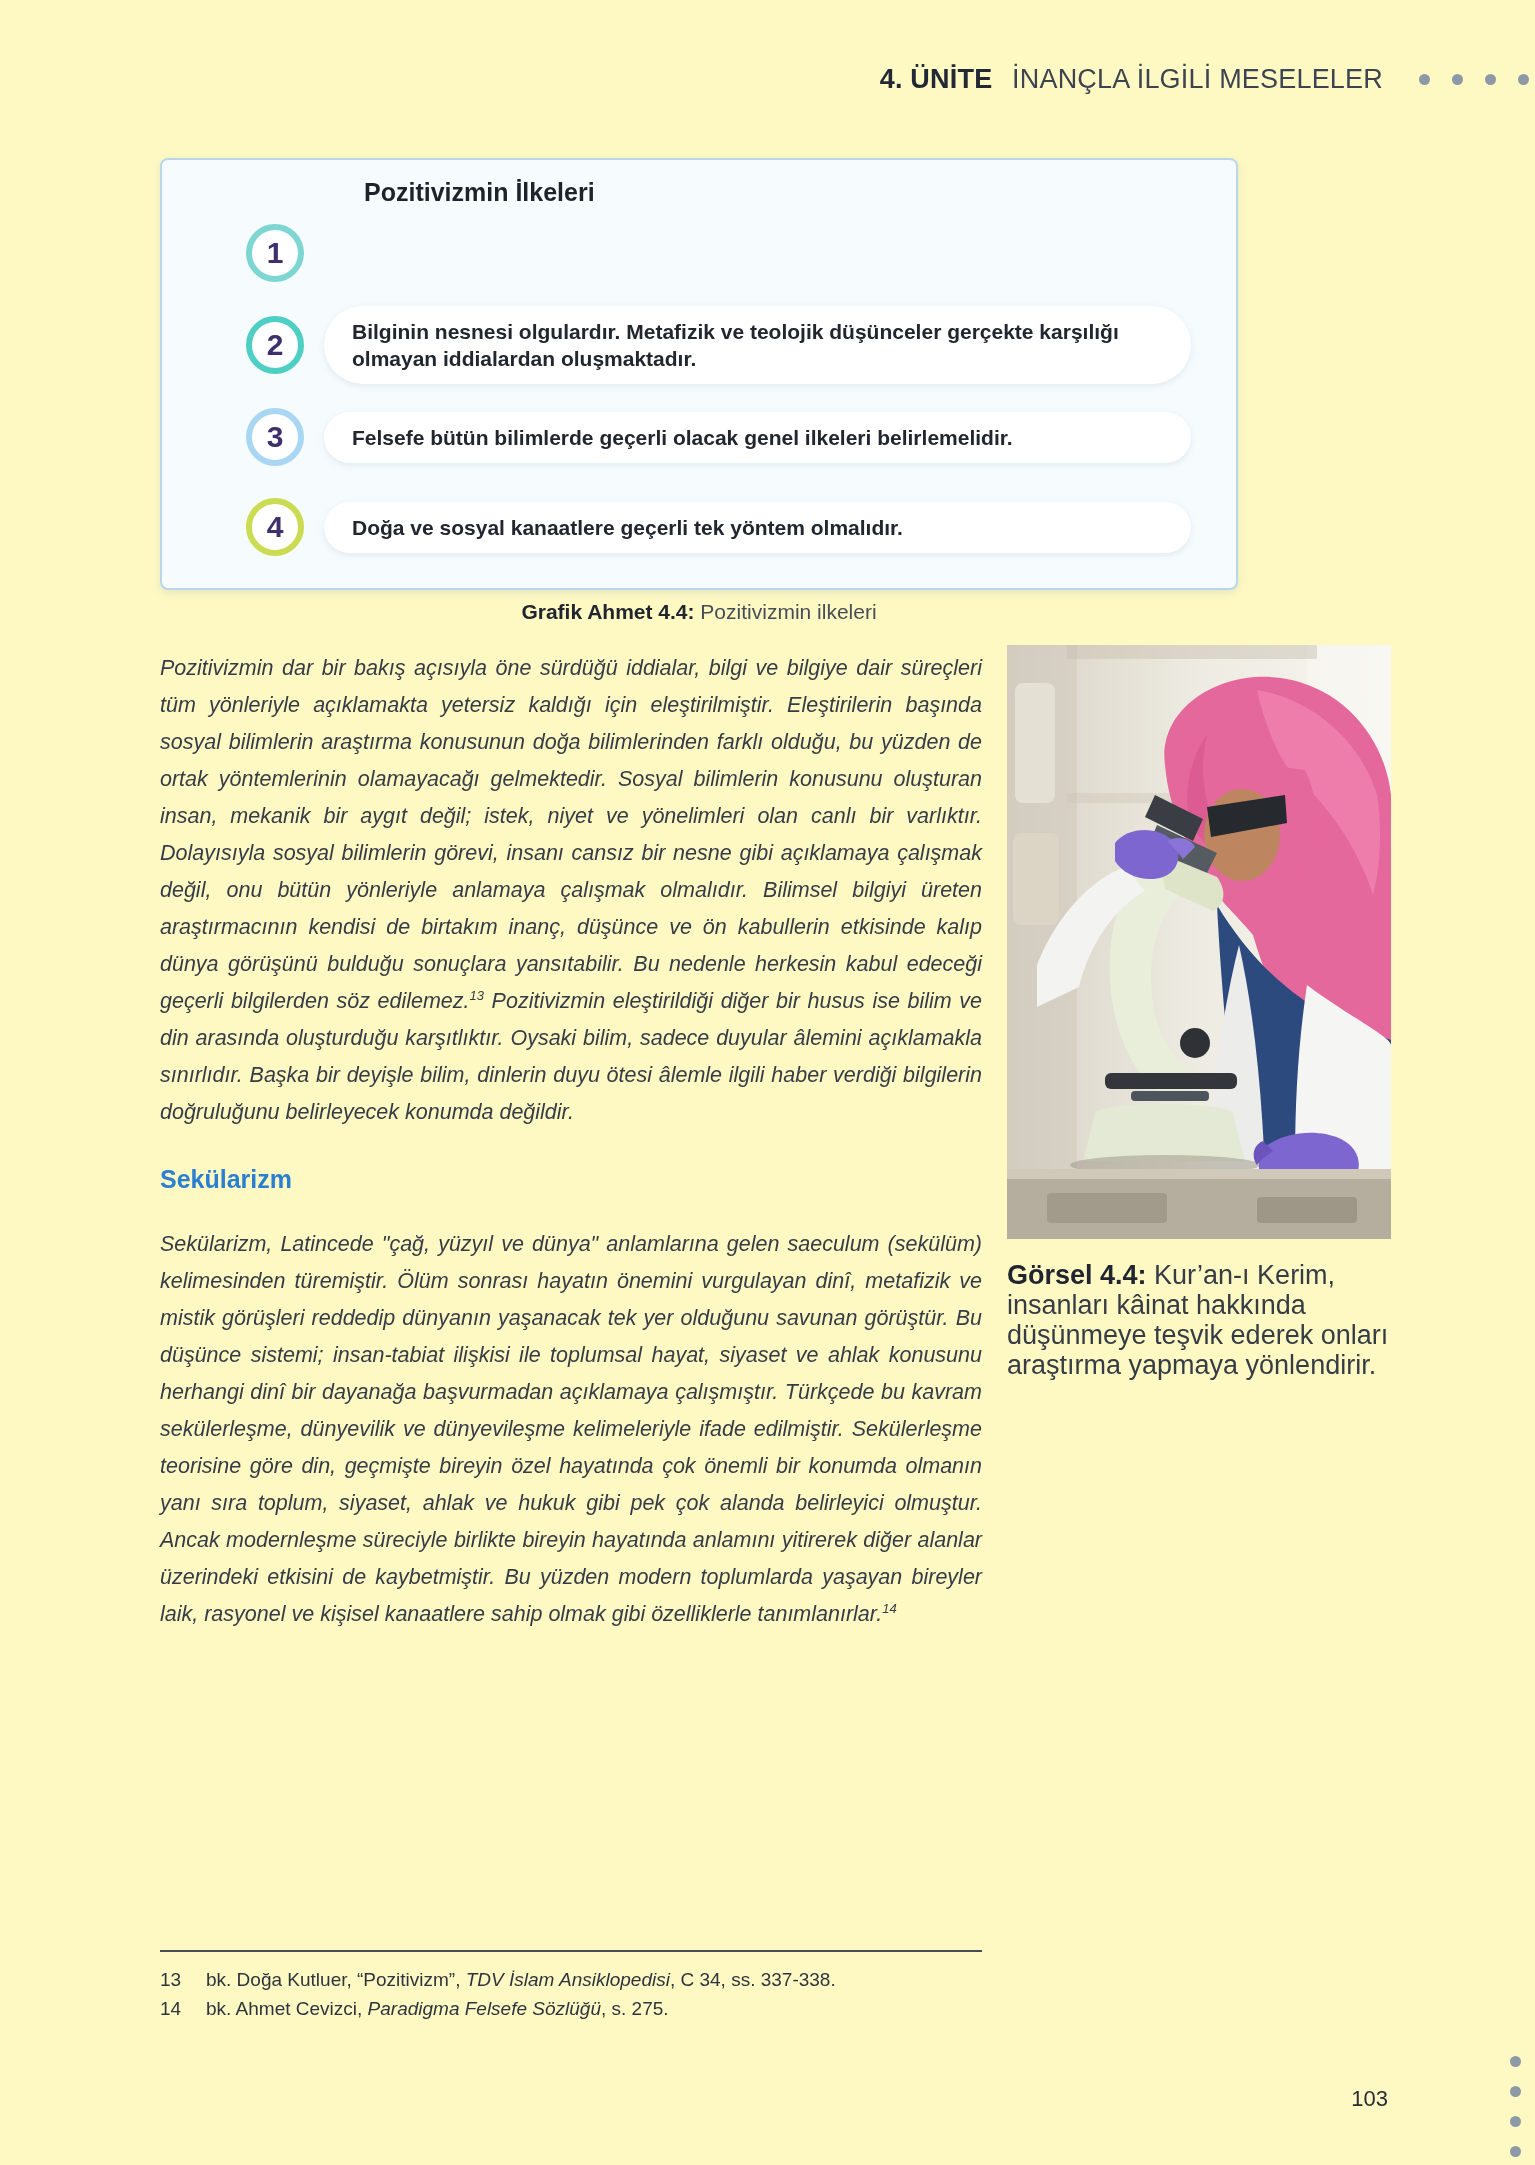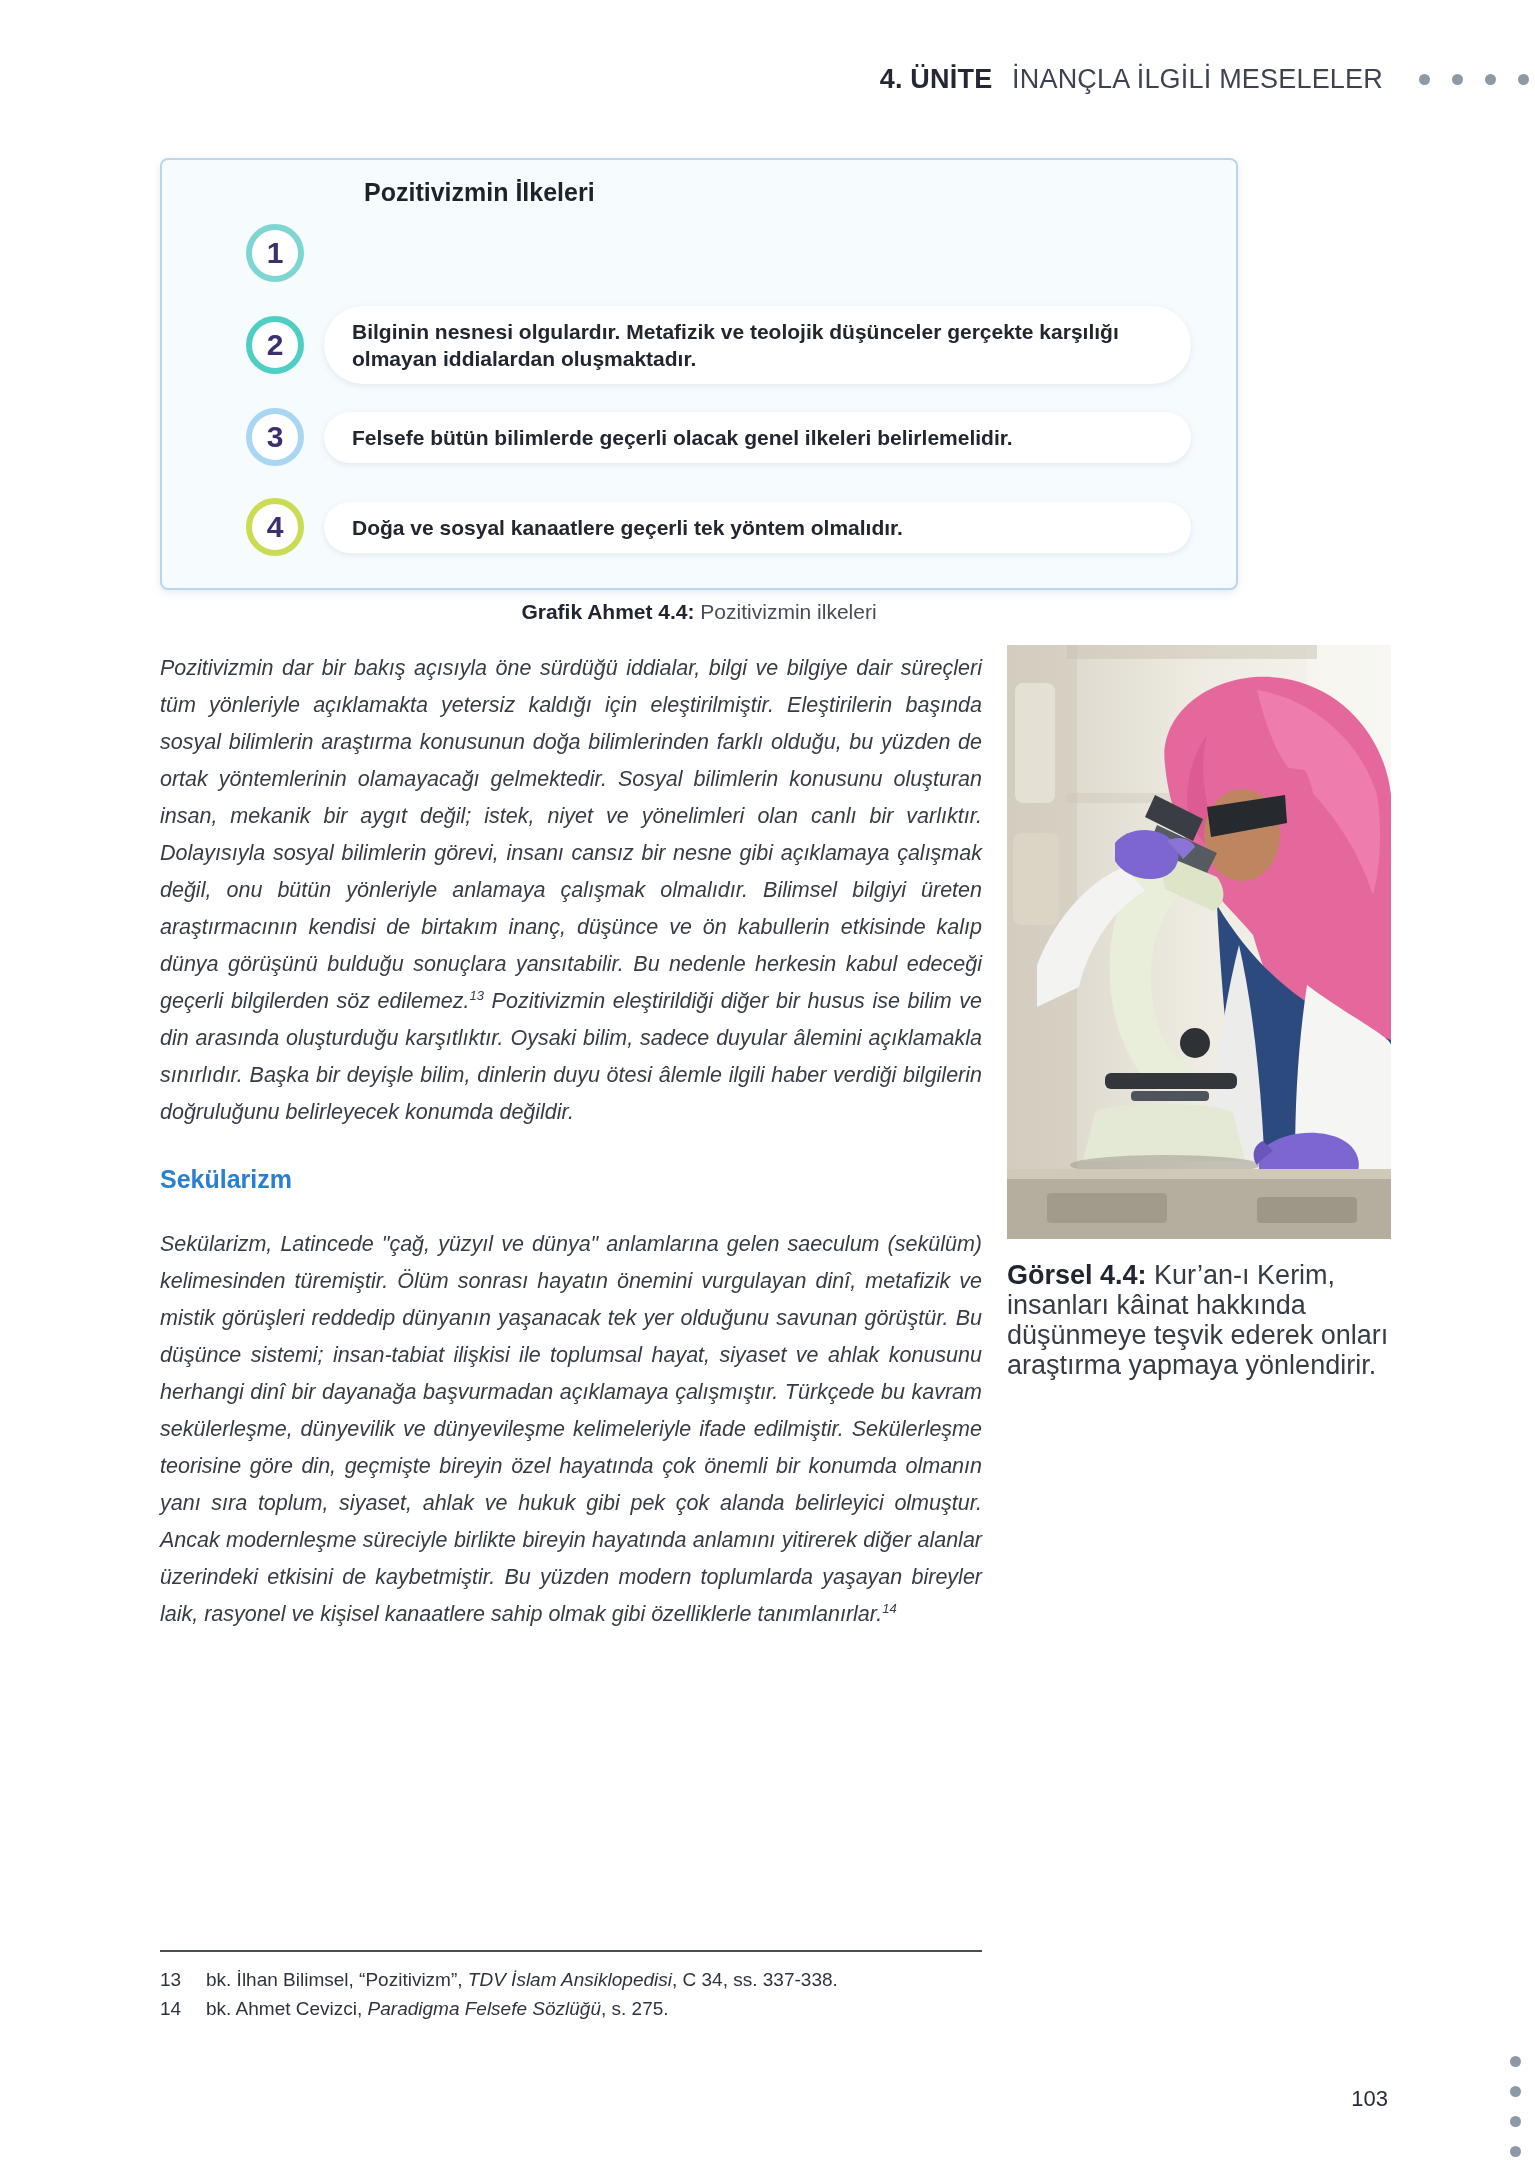--- a/index.html
+++ b/index.html
@@ -1,21 +1,21 @@
 <!DOCTYPE html>
 <html lang="tr"><head>
 <meta charset="utf-8">
 <style>
   * { box-sizing: border-box; }
   html,body { margin:0; padding:0; background:#e9e9e9; }
   .page {
     position: relative;
     width: 1535px; height: 2165px;
     margin: 0 auto;
-    background: #ffffff;
+    background: #fef9c3;
     font-family: "Liberation Sans", sans-serif;
     color: #363c46;
     overflow: hidden;
   }
 
   
   .header {
     position: absolute; top: 64px; right: 0;
     display: flex; align-items: center; gap: 36px;
     padding-right: 6px;
@@ -207,21 +207,21 @@
     </svg>
   </div>
 
   <div class="fig-caption">
     <span class="caption-label">Görsel 4.4:</span><span> Kur’an-ı Kerim, insanları kâinat hakkında düşünmeye teşvik ederek onları araştırma yapmaya yönlendirir.</span>
   </div>
 
   <div class="footnotes">
     <div class="fn-row">
       <div class="fn-num">13</div>
-      <div class="fn-text"><span>bk. İlhan Bilimsel, “Pozitivizm”, </span><span class="fn-italic">TDV İslam Ansiklopedisi</span><span>, C 34, ss. 337-338.</span></div>
+      <div class="fn-text"><span>bk. Doğa Kutluer, “Pozitivizm”, </span><span class="fn-italic">TDV İslam Ansiklopedisi</span><span>, C 34, ss. 337-338.</span></div>
     </div>
     <div class="fn-row">
       <div class="fn-num">14</div>
       <div class="fn-text"><span>bk. Ahmet Cevizci, </span><span class="fn-italic">Paradigma Felsefe Sözlüğü</span><span>, s. 275.</span></div>
     </div>
   </div>
 
   <div class="page-number">103</div>
 
   <div class="dots-v">

